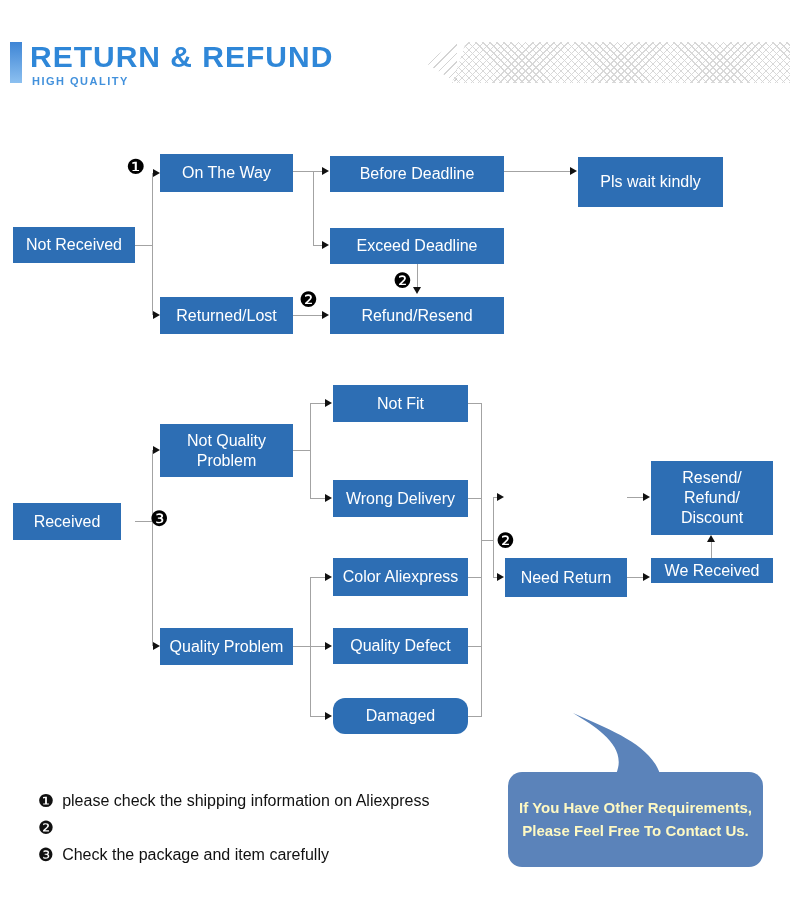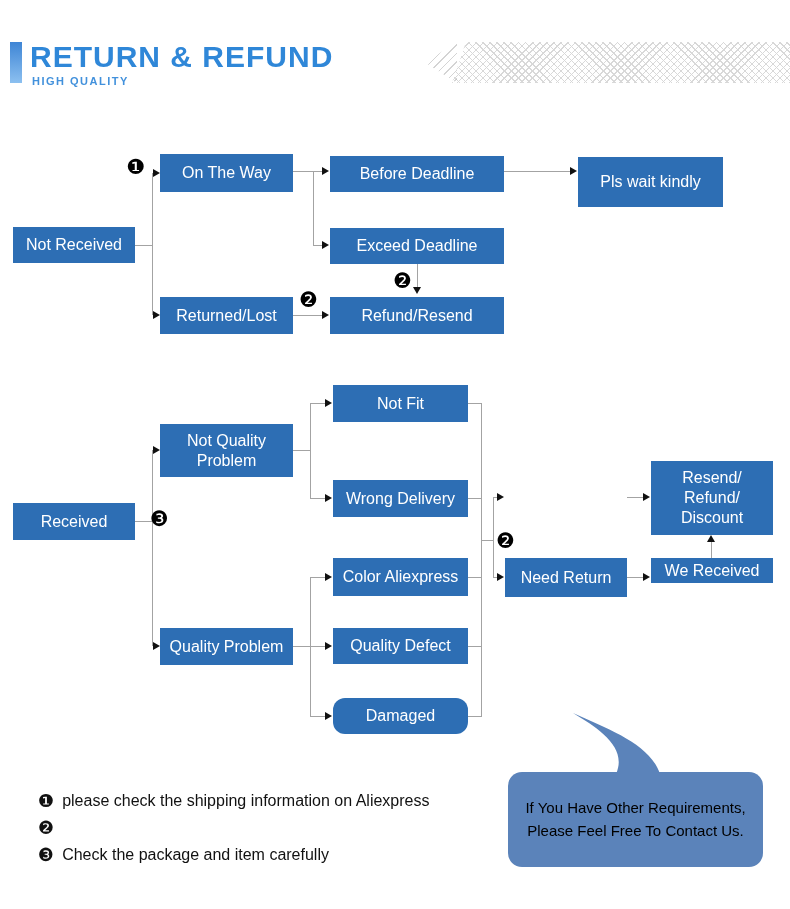--- a/index.html
+++ b/index.html
@@ -26,21 +26,21 @@
   .box{position:absolute;background:#2d6eb4;color:#fff;display:flex;align-items:center;
     justify-content:center;text-align:center;font-size:16px;line-height:1.25;
     white-space:pre-line;}
   #b-not-received{left:13px;top:227px;width:122px;height:36px;}
   #b-on-the-way{left:160px;top:154px;width:133px;height:38px;}
   #b-returned-lost{left:160px;top:297px;width:133px;height:37px;}
   #b-before-deadline{left:330px;top:156px;width:174px;height:36px;}
   #b-exceed-deadline{left:330px;top:228px;width:174px;height:36px;}
   #b-refund-resend{left:330px;top:297px;width:174px;height:37px;}
   #b-pls-wait{left:578px;top:157px;width:145px;height:50px;}
-  #b-received{left:13px;top:503px;width:122px;height:37px;}
+  #b-received{left:13px;top:503px;width:108px;height:37px;}
   #b-not-quality-problem{left:160px;top:424px;width:133px;height:53px;}
   #b-quality-problem{left:160px;top:628px;width:133px;height:37px;}
   #b-not-fit{left:333px;top:385px;width:135px;height:37px;}
   #b-wrong-delivery{left:333px;top:480px;width:135px;height:37px;}
   #b-color-different{left:333px;top:558px;width:135px;height:38px;}
   #b-quality-defect{left:333px;top:628px;width:135px;height:36px;}
   #b-damaged{left:333px;top:698px;width:135px;height:36px;border-radius:12px;}
   #b-no-need-return{left:505px;top:470px;width:122px;height:55px;}
   #b-need-return{left:505px;top:558px;width:122px;height:39px;}
   #b-resend-refund-discount{left:651px;top:461px;width:122px;height:74px;}
@@ -59,21 +59,21 @@
     line-height:1;color:#000;}
   #g1{left:126px;top:157px;} #g2{left:299px;top:290px;} #g3{left:393px;top:271px;}
   #g4{left:150px;top:509px;} #g5{left:496px;top:531px;}
   
   .notes{position:absolute;left:38px;top:792px;display:flex;flex-direction:column;gap:9px;
     font-size:16px;color:#111;}
   .note{display:flex;align-items:center;gap:8px;white-space:nowrap;}
   .note .nbadge{font-family:"DejaVu Sans",sans-serif;font-size:18px;line-height:1;}
   
   .bubble{position:absolute;left:508px;top:772px;width:255px;height:95px;
-    background:#5b83ba;border-radius:14px;color:#000000;font-weight:normal;font-size:15px;
+    background:#5b83ba;border-radius:14px;color:#fef9c3;font-weight:bold;font-size:15px;
     line-height:1.5;display:flex;flex-direction:column;align-items:center;
     justify-content:center;text-align:center;}
   .bubble-tail{position:absolute;left:560px;top:702px;width:115px;height:74px;}
 </style>
 </head>
 <body>
 
 <div id="stage">
 
   <div class="title-bar"></div>

